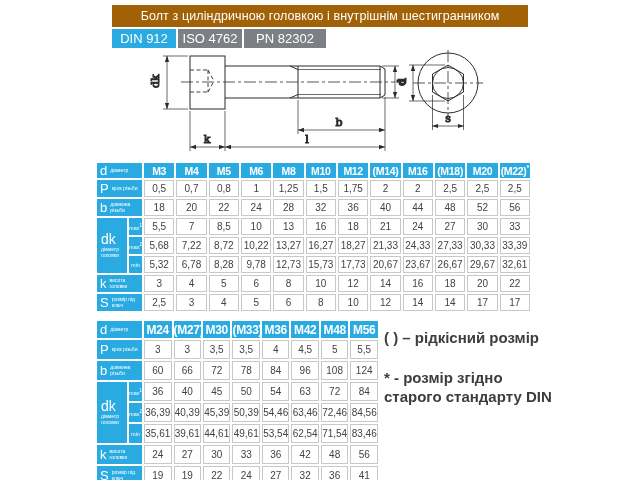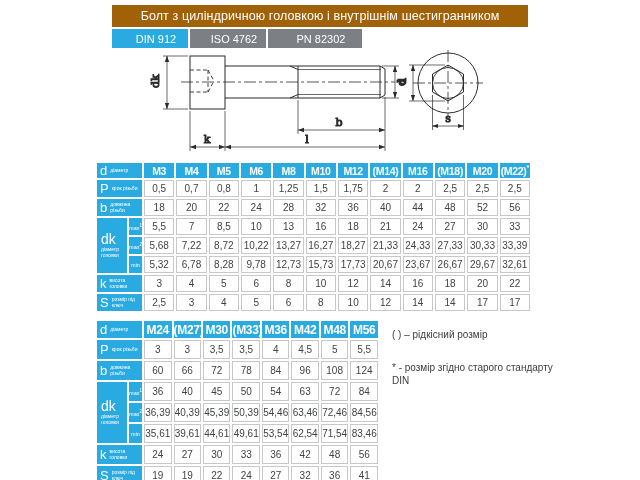--- a/index.html
+++ b/index.html
@@ -9,22 +9,22 @@
   }
 
   
   .titleblock { position:absolute; left:112px; top:5px; width:416px; }
   .title-bar {
     background:#a16207; color:#fff; font-size:12.5px; text-align:center;
     height:22px; line-height:23px; letter-spacing:.1px;
   }
   .standards { display:flex; gap:2px; margin-top:2px; }
   .std {
-    background:#7c7f83; color:#fff; font-size:11px; text-align:center;
-    height:19px; line-height:20px; flex:0 0 auto;padding-left:12px;
+    background:#7c7f83; color:#fff; font-size:13px; text-align:center;
+    height:19px; line-height:20px; flex:0 0 auto;
   }
   .std.s1 { width:64px; background:#29abe2; }
   .std.s2 { width:96px; }
   .std.s3 { width:64px; }
   .std.s4 { width:82px; }
   .std.s5 { flex:1 1 auto; }
 
   
   .drawing { position:absolute; left:95px; top:48px; width:390px; height:114px; }
   .drawing text { font-family:"DejaVu Serif", serif; font-size:11px; fill:#2b2b2b; }
@@ -46,21 +46,21 @@
   }
   .rl { display:flex; align-items:center; gap:3px; padding-left:3px; }
   .rl .sym { font-size:13px; line-height:1; font-weight:normal; }
   .rl .desc { font-size:5px; line-height:1.15; text-align:left; width:27px; }
   .rl.dkl { flex-direction:column; align-items:flex-start; gap:1px; padding-left:4px; }
   .rl.dkl .sym { font-size:14px; }
   .sub-h { font-size:5.5px; text-align:center; }
   .sub-h sup { font-size:4.5px; }
 
   
-  .notes { position:absolute; left:392px; top:328px; width:168px; color:#3c3d3f; font-size:10px; line-height:1.3; }
+  .notes { position:absolute; left:384px; top:328px; width:168px; color:#3c3d3f; font-size:15px; line-height:1.3;font-weight:bold; }
   .notes .note2 { margin-top:20px; }
 </style>
 </head>
 <body>
 
 <div class="page">
 
   <div class="titleblock">
     <div class="title-bar">Болт з циліндричною головкою і внутрішнім шестигранником</div>
     <div class="standards">

